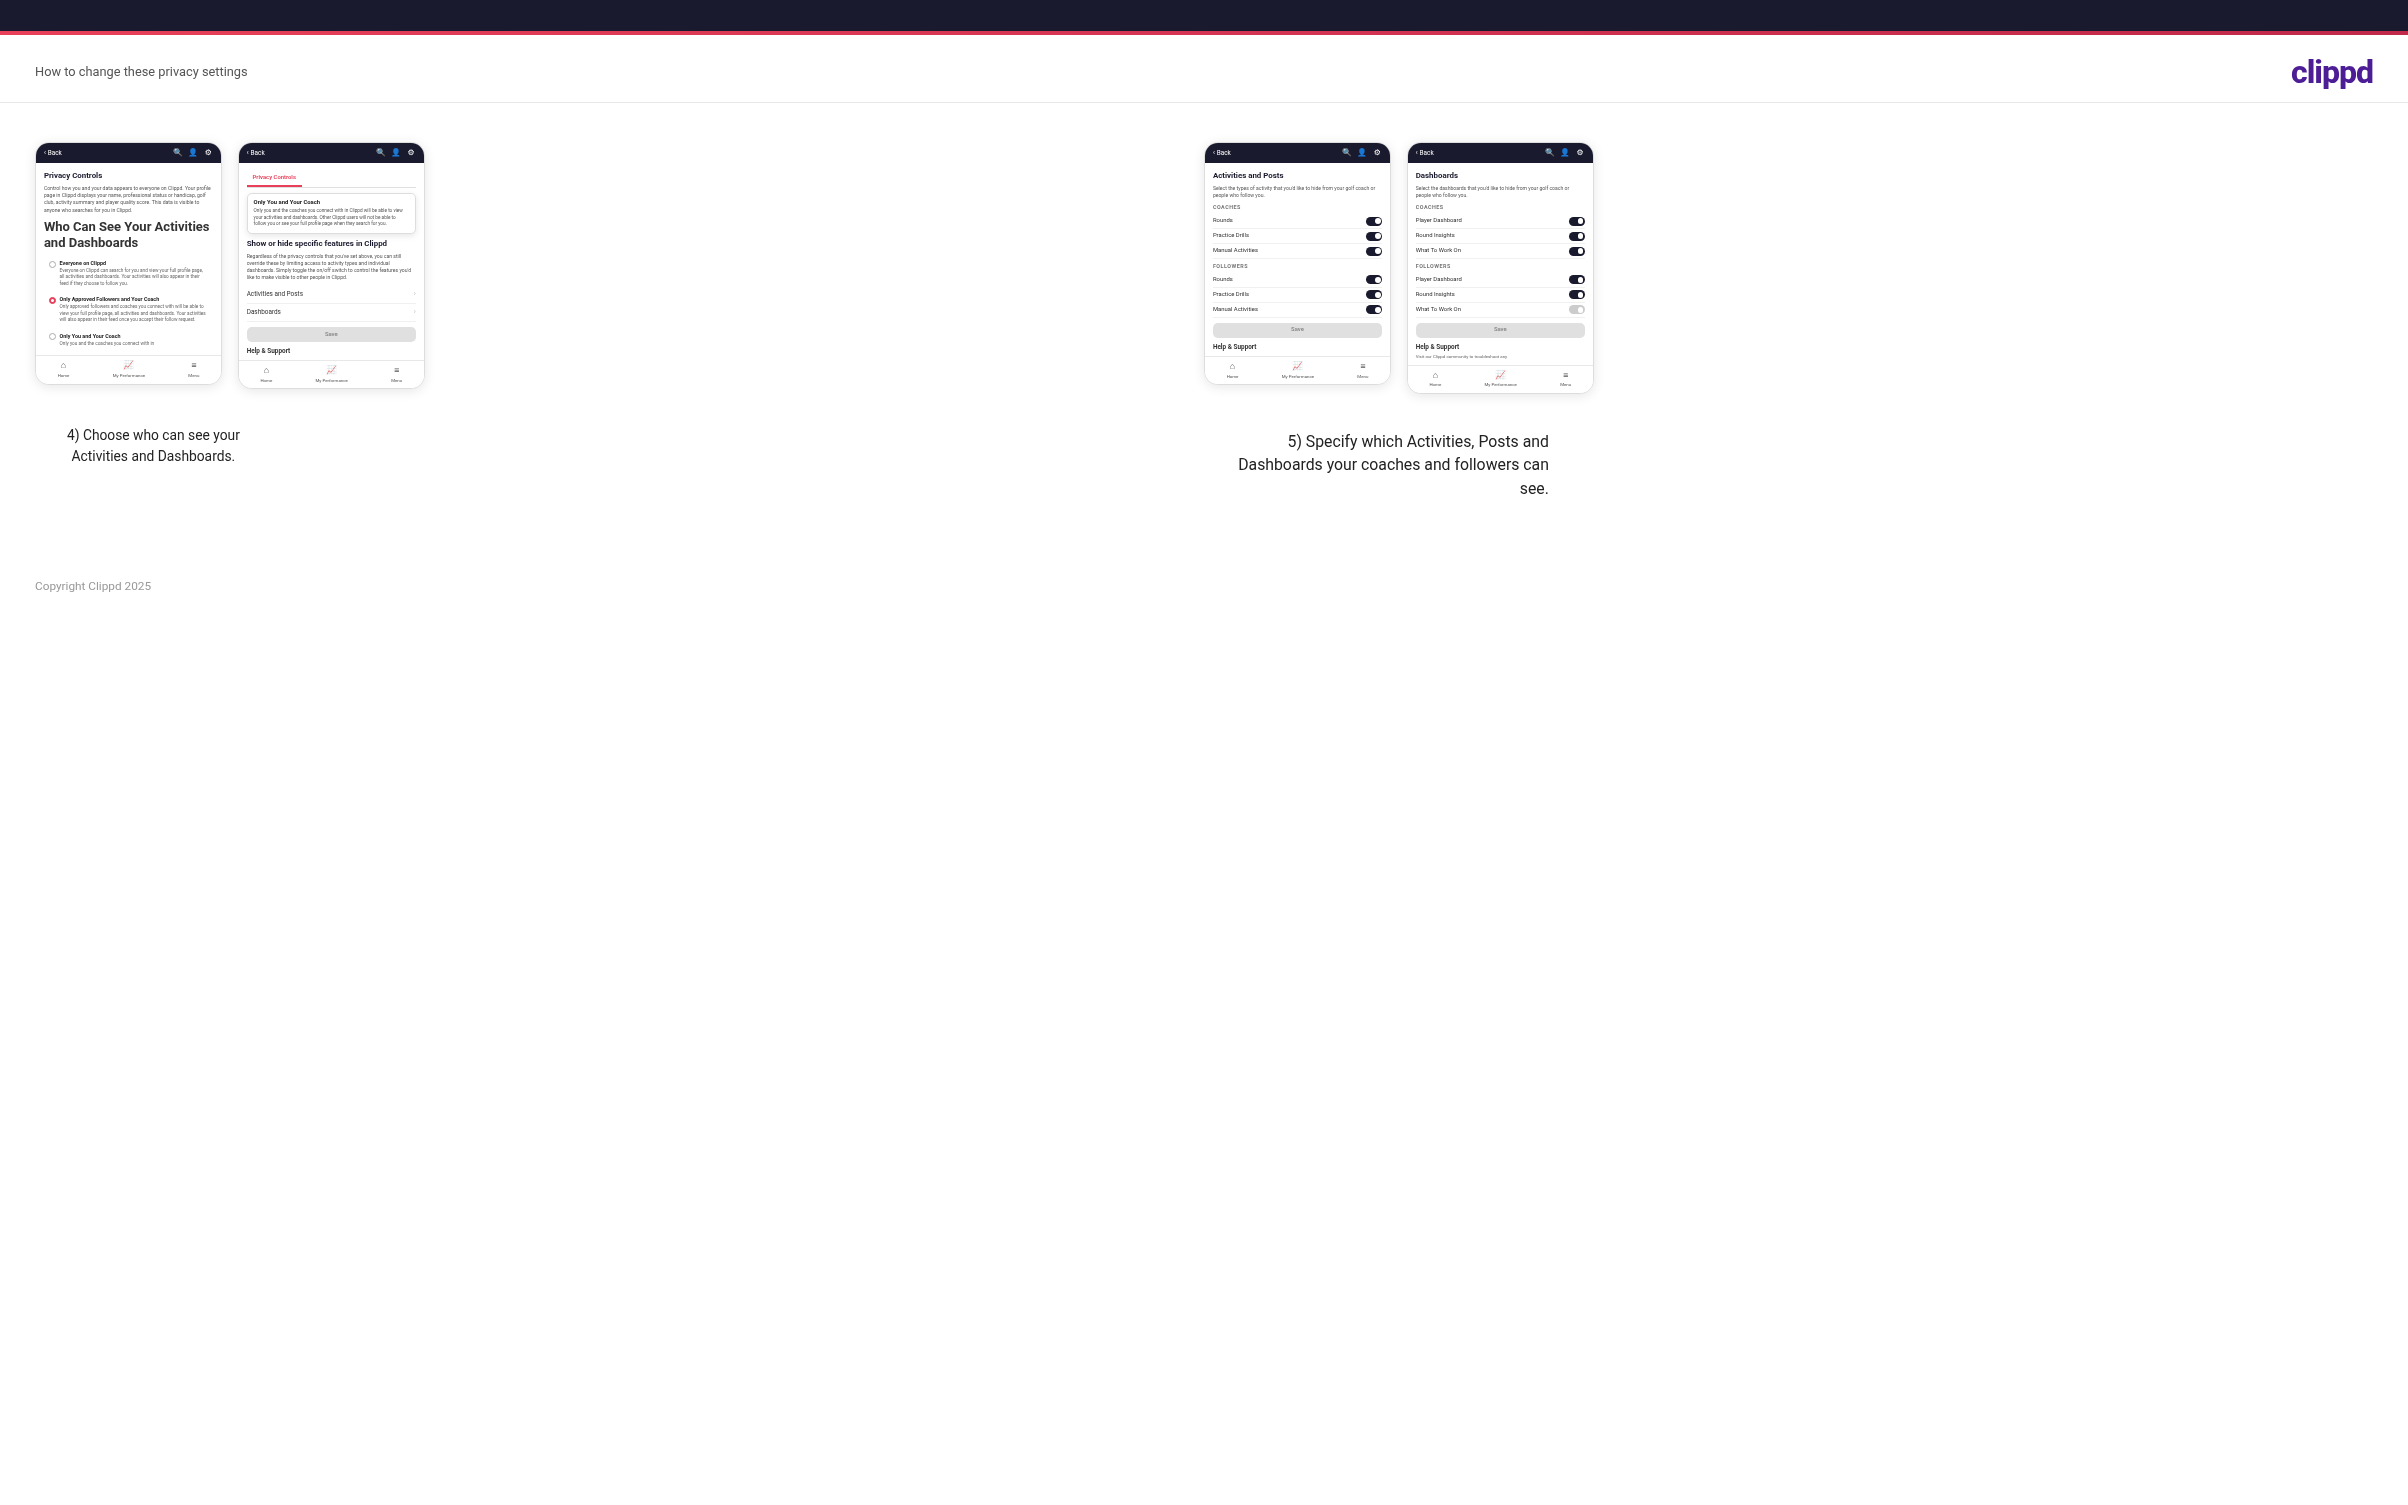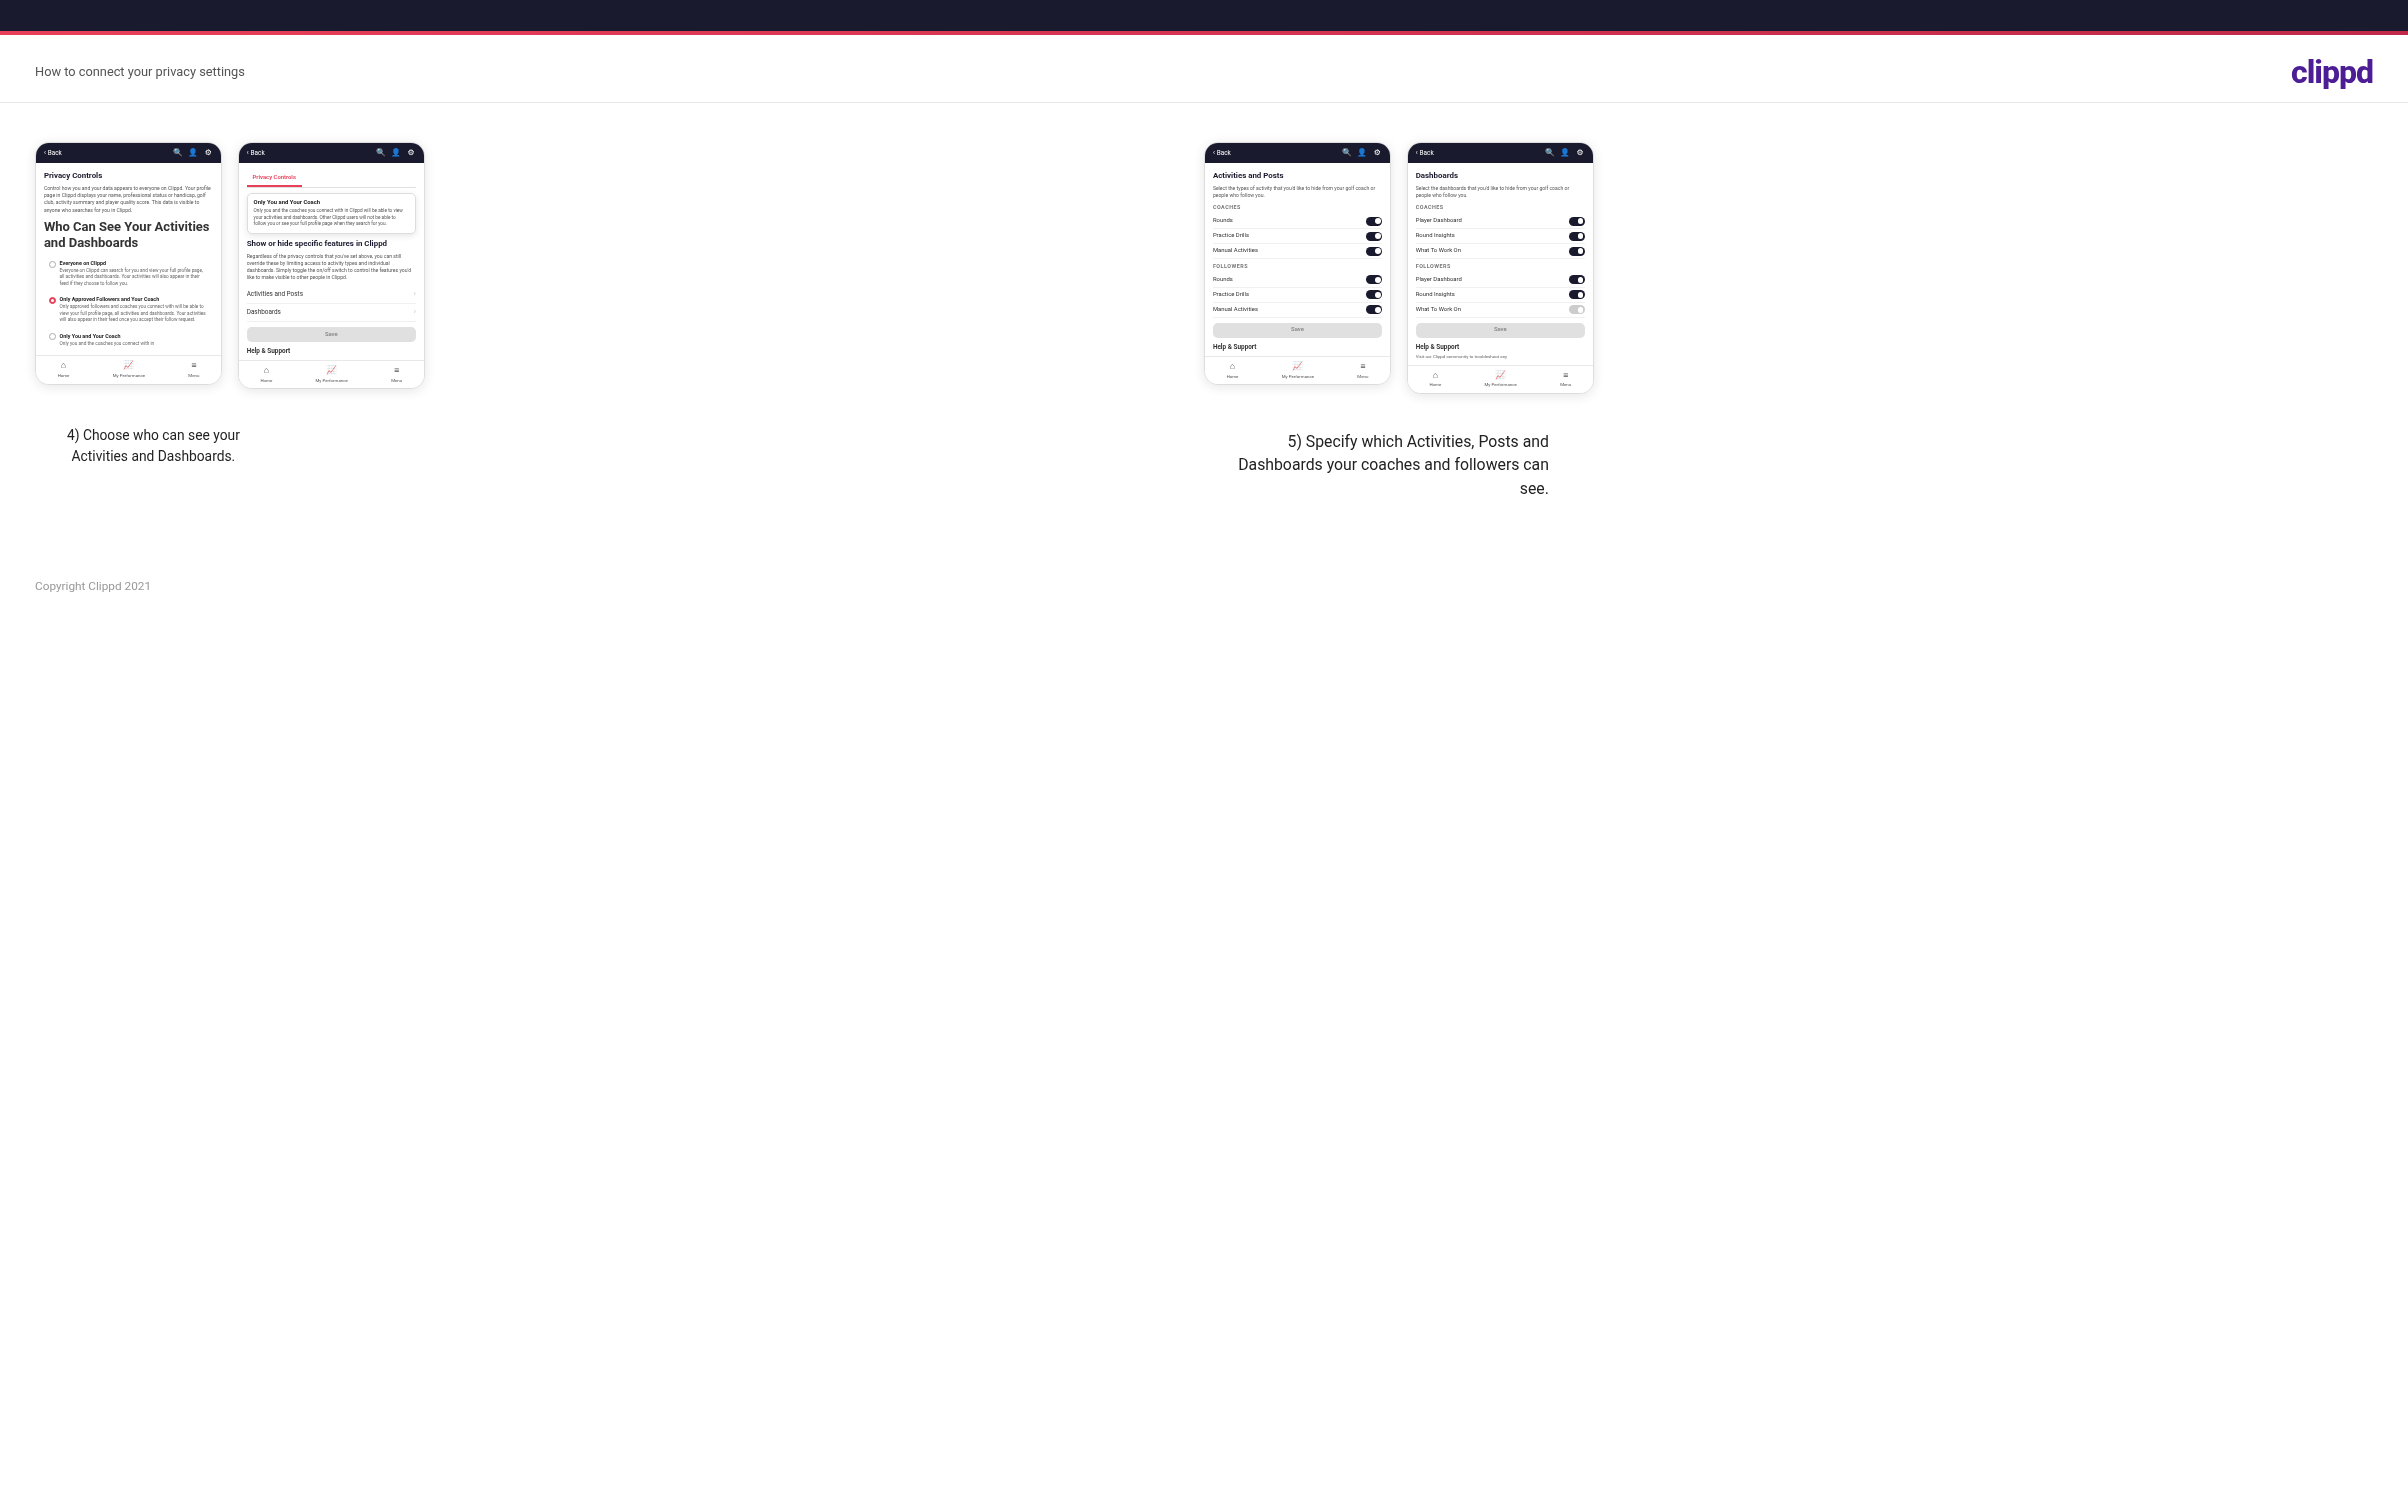--- a/index.html
+++ b/index.html
@@ -371,21 +371,21 @@
       color: #666;
       line-height: 1.3;
     }
   </style>
 </head>
 <body>
 
 <div class="top-bar"></div>
 
 <div class="page-header">
-  <span class="page-header-title">How to connect your privacy settings</span>
+  <span class="page-header-title">How to change these privacy settings</span>
   <span class="logo">clippd</span>
 </div>
 
 <div class="main-content">
 
 
   <div class="screenshots-section">
 
     <div class="half-section">
       <div class="mockups-pair">
@@ -643,15 +643,15 @@
       <div class="caption-block">
         <p class="caption caption-large">5) Specify which Activities, Posts and Dashboards your  coaches and followers can see.</p>
       </div>
     </div>
 
   </div>
 
 </div>
 
 <footer>
-  <span>Copyright Clippd 2021</span>
+  <span>Copyright Clippd 2025</span>
 </footer>
 
 
 </body></html>

